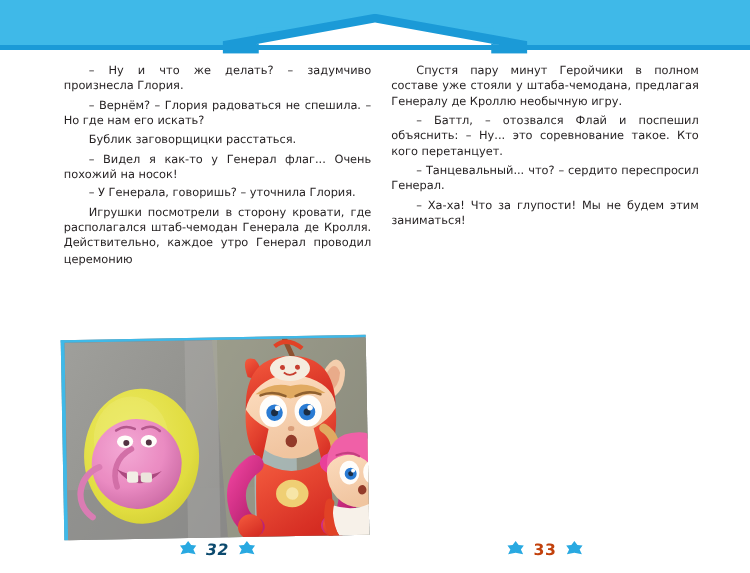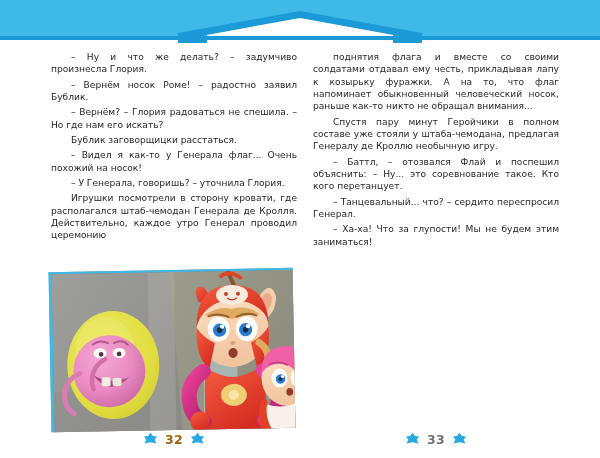--- a/index.html
+++ b/index.html
@@ -188,24 +188,23 @@
     <div class="band-notch"></div>
     <div class="band-ribbon"></div>
     <div class="band-rule"></div>
   </div>
 
   <div class="spread">
 
     <div class="page-col left">
       <div class="body-text" style="color: rgb(35, 31, 32);">
         <p>– Ну и что же делать? – задумчиво произнесла Глория.</p>
-        <p>– Вернём носок Роме! – радостно заявил Бублик.</p>
         <p>– Вернём? – Глория радоваться не спешила. – Но где нам его искать?</p>
         <p>Бублик заговорщицки расстаться.</p>
-        <p>– Видел я как-то у Генерала флаг... Очень похожий на носок!</p>
+        <p>– Видел я как-то у Генерал флаг... Очень похожий на носок!</p>
         <p>– У Генерала, говоришь? – уточнила Глория.</p>
         <p>Игрушки посмотрели в сторону кровати, где располагался штаб-чемодан Генерала де Кролля. Действительно, каждое утро Генерал проводил церемонию</p>
       </div>
 
       <div class="illustration-wrap">
         <div class="illustration">
           <svg width="244" height="160" viewBox="0 0 244 160">
             <defs>
               <linearGradient id="wallG" x1="0" y1="0" x2="1" y2="0.4">
                 <stop offset="0%" stop-color="#9a9c9b"></stop>
@@ -322,42 +321,41 @@
             <path d="M210 132 Q206 148 214 160" stroke="#e03a20" stroke-width="7" fill="none" stroke-linecap="round"></path>
 
             <rect x="0" y="0" width="244" height="160" fill="#ffd9a0" opacity="0.05"></rect>
           </svg>
         </div>
       </div>
     </div>
 
     <div class="page-col right">
       <div class="body-text" style="color: rgb(35, 31, 32);">
-        <p>поднятия флага и вместе со своими солдатами отдавал ему честь, прикладывая лапу к козырьку фуражки. А на то, что флаг напоминает обыкновенный человеческий носок, раньше как-то никто не обращал внимания...</p>
         <p>Спустя пару минут Геройчики в полном составе уже стояли у штаба-чемодана, предлагая Генералу де Кроллю необычную игру.</p>
         <p>– Баттл, – отозвался Флай и поспешил объяснить: – Ну... это соревнование такое. Кто кого перетанцует.</p>
         <p>– Танцевальный... что? – сердито переспросил Генерал.</p>
         <p>– Ха-ха! Что за глупости! Мы не будем этим заниматься!</p>
       </div>
     </div>
   </div>
 
   <div class="folio left">
     <svg class="folio-flower" width="15" height="15" viewBox="0 0 20 20">
       <path d="M10 1 L13.2 5.4 L18.7 5.9 L15.6 10.2 L18 15.3 L10 13.6 L2 15.3 L4.4 10.2 L1.3 5.9 L6.8 5.4 Z" fill="#29a9e1"></path>
     </svg>
-    <span class="folio-num" style="color: #a16207;">32</span>
+    <span class="folio-num" style="color: #0c4a6e; font-style: italic;">32</span>
     <svg class="folio-flower" width="15" height="15" viewBox="0 0 20 20">
       <path d="M10 1 L13.2 5.4 L18.7 5.9 L15.6 10.2 L18 15.3 L10 13.6 L2 15.3 L4.4 10.2 L1.3 5.9 L6.8 5.4 Z" fill="#29a9e1"></path>
     </svg>
   </div>
 
   <div class="folio right">
     <svg class="folio-flower" width="15" height="15" viewBox="0 0 20 20">
       <path d="M10 1 L13.2 5.4 L18.7 5.9 L15.6 10.2 L18 15.3 L10 13.6 L2 15.3 L4.4 10.2 L1.3 5.9 L6.8 5.4 Z" fill="#29a9e1"></path>
     </svg>
-    <span class="folio-num" style="color: #737373;">33</span>
+    <span class="folio-num" style="color: #c2410c;">33</span>
     <svg class="folio-flower" width="15" height="15" viewBox="0 0 20 20">
       <path d="M10 1 L13.2 5.4 L18.7 5.9 L15.6 10.2 L18 15.3 L10 13.6 L2 15.3 L4.4 10.2 L1.3 5.9 L6.8 5.4 Z" fill="#29a9e1"></path>
     </svg>
   </div>
 
 </div>
 
 </body></html>

